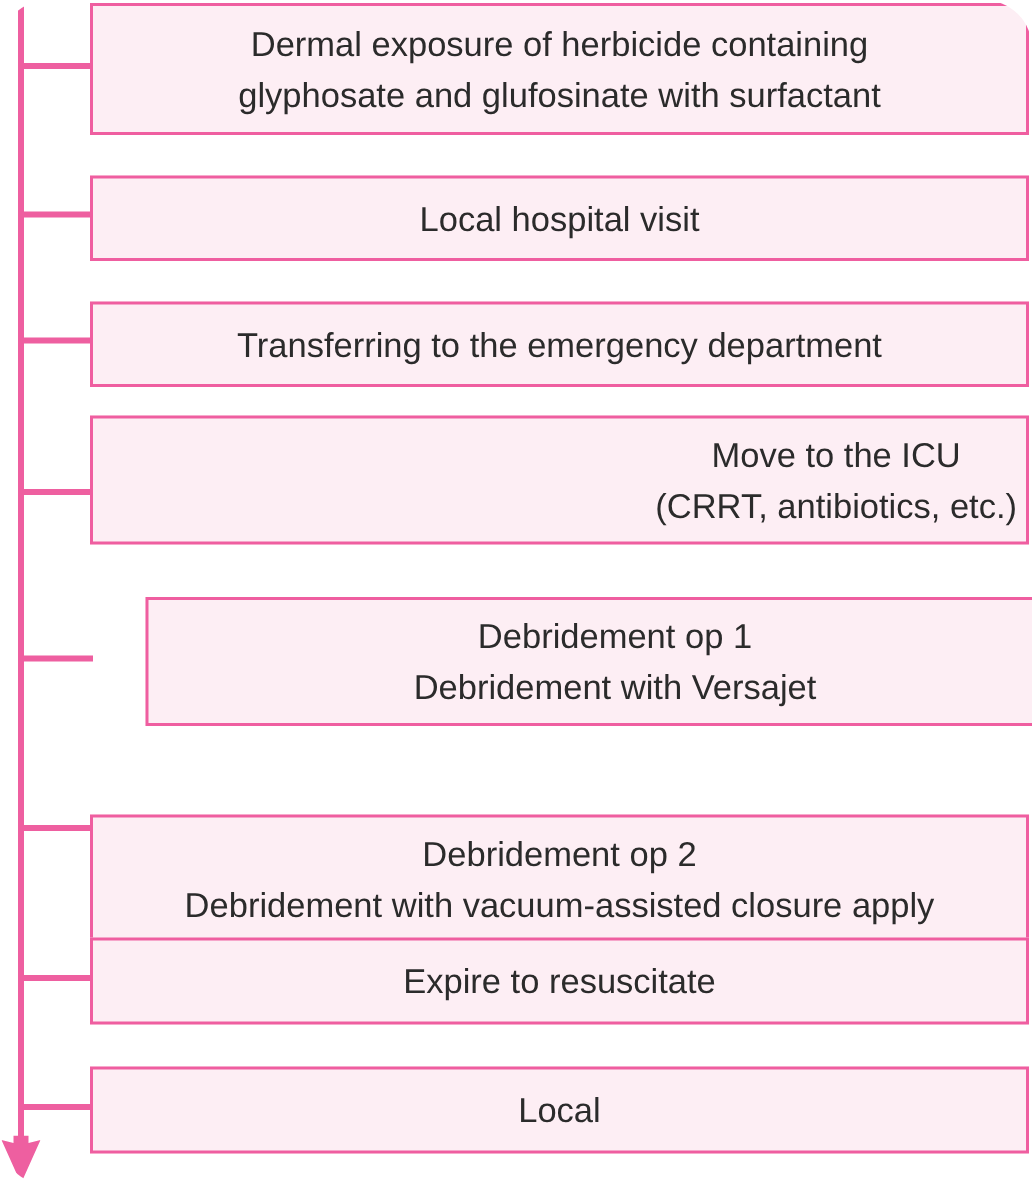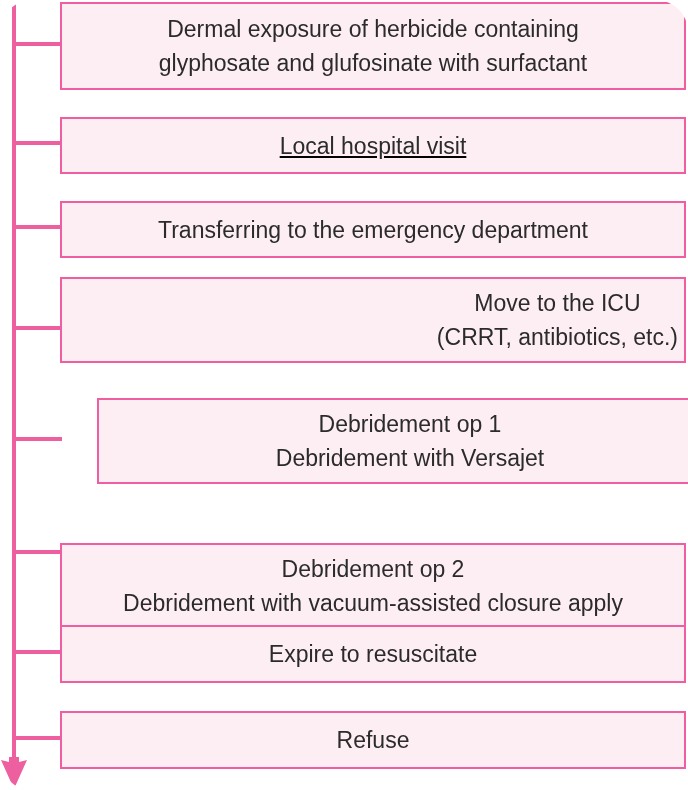--- a/index.html
+++ b/index.html
@@ -84,21 +84,21 @@
     </svg>
   </div>
 
   <div id="steps-layer">
       <div class="connector" style="top: 42px;"></div>
       <div class="event-box" style="top: 2px; height: 88px;">
         <div class="event-label">Dermal exposure of herbicide containing
 glyphosate and glufosinate with surfactant</div>
       </div>
       <div class="connector" style="top: 141px;"></div>
-      <div class="event-box" style="top: 117px; height: 57px; text-decoration: underline;">
+      <div class="event-box" style="top: 117px; height: 57px;">
         <div class="event-label">Local hospital visit</div>
       </div>
       <div class="connector" style="top: 225px;"></div>
       <div class="event-box" style="top: 201px; height: 57px;">
         <div class="event-label">Transferring to the emergency department</div>
       </div>
       <div class="connector" style="top: 326px;"></div>
       <div class="event-box" style="top: 277px; height: 86px; justify-content: flex-end;">
         <div class="event-label">Move to the ICU
 (CRRT, antibiotics, etc.)</div>
@@ -112,17 +112,17 @@
       <div class="event-box" style="top: 511px; height: 86px; margin-top: 32px;">
         <div class="event-label">Debridement op 2
 Debridement with vacuum-assisted closure apply</div>
       </div>
       <div class="connector" style="top: 650px;"></div>
       <div class="event-box" style="top: 625px; height: 58px;">
         <div class="event-label">Expire to resuscitate</div>
       </div>
       <div class="connector" style="top: 736px;"></div>
       <div class="event-box" style="top: 711px; height: 58px;">
-        <div class="event-label">Refuse</div>
+        <div class="event-label">Local</div>
       </div>
     </div>
 
 </div>
 
 </body></html>

